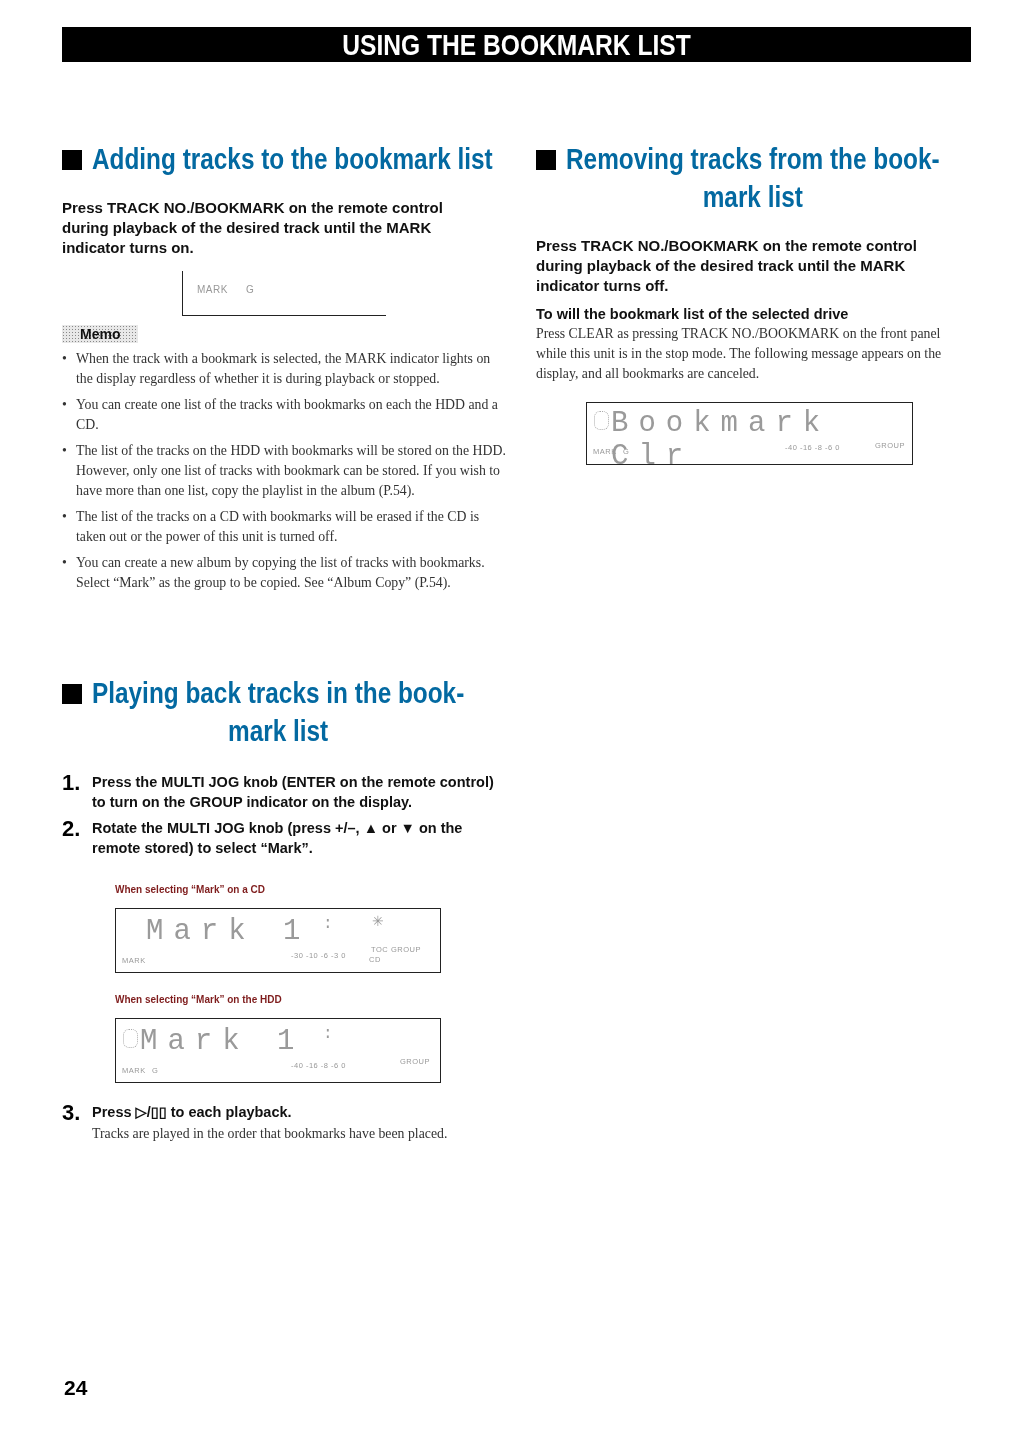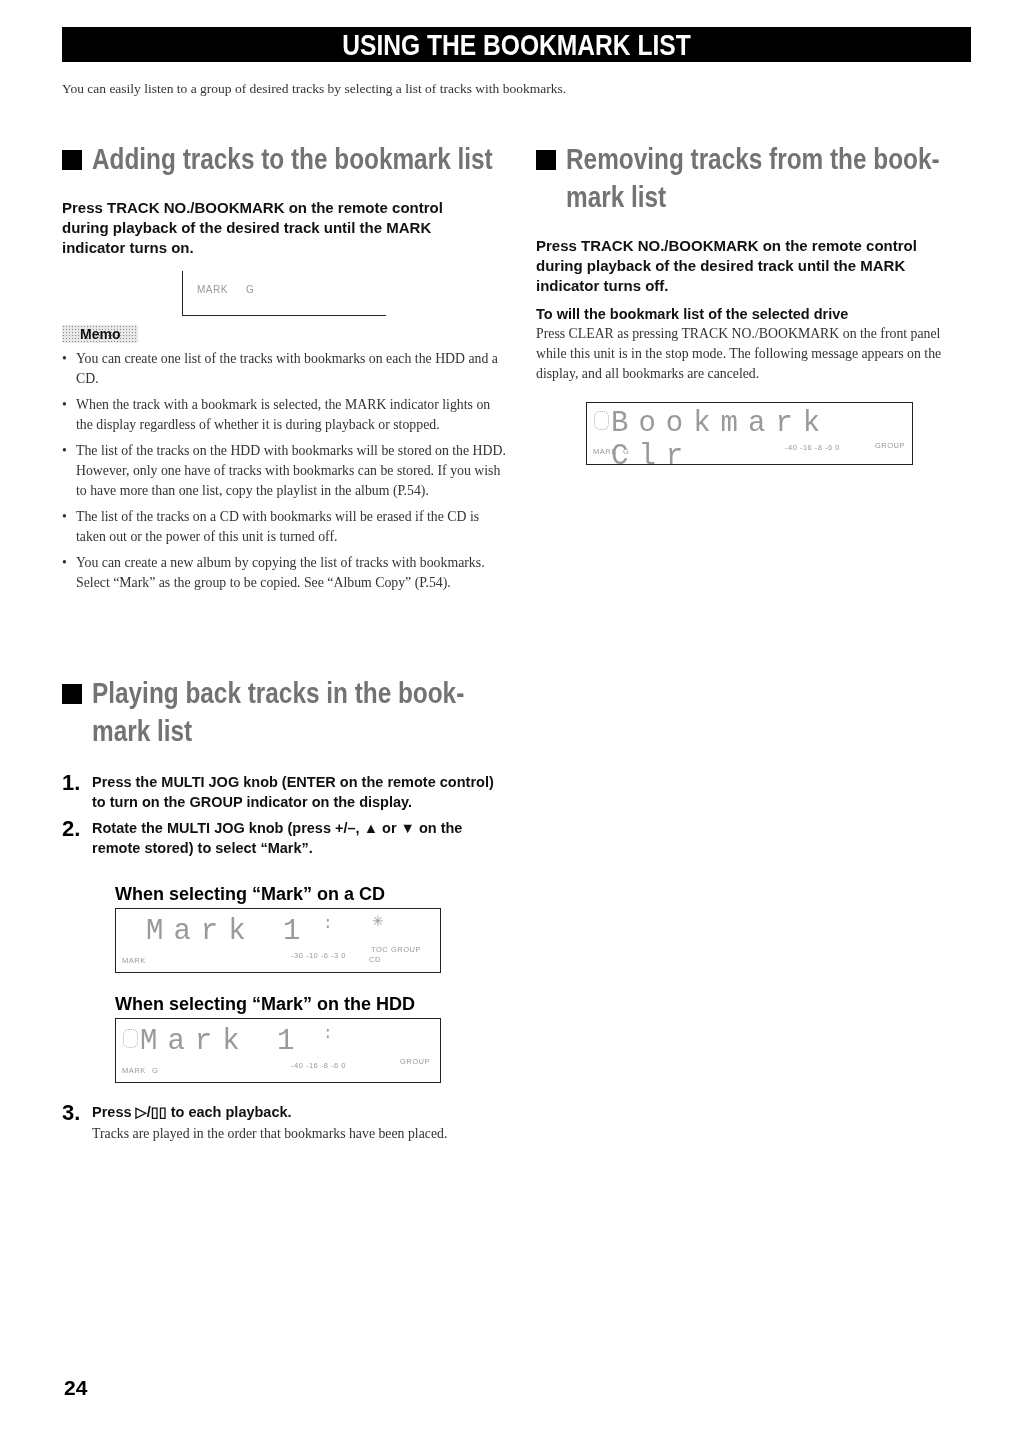--- a/index.html
+++ b/index.html
@@ -19,22 +19,22 @@
     position: absolute; left: 62px; top: 81px; width: 900px;
     font-family: "Liberation Serif", serif; font-size: 13.5px; color: #333;
   }
 
   .col { position: absolute; }
   .col-left { left: 62px; width: 448px; }
   .col-right { left: 536px; width: 440px; }
 
   .section-heading {
     font-family: "Liberation Sans", sans-serif; font-weight: bold;
-    font-size: 29px; line-height: 38px; color: #737373;
-    display: flex; align-items: flex-start;
+    font-size: 29px; line-height: 38px; color: #0369a1;
+    display: flex; align-items: flex-start; text-align: center;
   }
   .section-heading .sq {
     width: 20px; height: 20px; background: #000; margin-top: 10px; margin-right: 10px; flex: 0 0 20px;
   }
   .section-heading .txt { display: inline-block; transform: scaleX(0.84); transform-origin: left center; white-space: nowrap; }
   .section-heading .txt2 { display: block; transform: scaleX(0.84); transform-origin: left center; white-space: nowrap; }
 
   .instr {
     font-family: "Liberation Sans", sans-serif; font-weight: bold;
     font-size: 15px; line-height: 20px; color: #111;
@@ -61,21 +61,21 @@
   .memo-list li::before { content: "•"; position: absolute; left: 0; top: 0; }
 
   .step {
     display: flex; align-items: flex-start; margin-top: 6px;
   }
   .step-num {
     font-family: "Liberation Sans", sans-serif; font-weight: bold; font-size: 22px; line-height: 22px;
     width: 30px; flex: 0 0 30px; color: #000;
   }
   .step-text { font-family: "Liberation Sans", sans-serif; font-weight: bold; font-size: 14.5px; line-height: 20px; color: #111; }
-  .caption { font-family: "Liberation Sans", sans-serif; font-weight: bold; font-size: 18px; color: #000000; }
+  .caption { font-family: "Liberation Sans", sans-serif; font-weight: bold; font-size: 10px; color: #7f1d1d; }
 
   
   .lcd {
     position: absolute; border: 1.5px solid #222; background: #fff;
     font-family: "Liberation Mono", monospace; color: #bbb;
   }
   .lcd-main { position: absolute; font-size: 29px; letter-spacing: 10px; color: #9a9a9a; }
   .lcd-small { position: absolute; font-family: "Liberation Sans", sans-serif; font-size: 7.5px; color: #999; letter-spacing: 0.5px; }
   .disc-icon {
     position: absolute; width: 13px; height: 17px; border: 1px dotted #aaa; border-radius: 6px;
@@ -93,41 +93,40 @@
 </style>
 </head>
 <body>
 
 <div class="page">
 
   <div class="title-bar">
     <span>USING THE BOOKMARK LIST</span>
   </div>
 
-  <div class="intro">You can easily listen to a group of desired tracks by selecting a list of tracks with bookmarks.</div>
 
   <div class="col col-left" style="top:140px;">
     <div class="section-heading">
       <div class="sq"></div>
       <span class="txt">Adding tracks to the bookmark list</span>
     </div>
     <div class="instr" style="margin-top:20px; width:420px;">Press TRACK NO./BOOKMARK on the remote control during playback of the desired track until the MARK indicator turns on.</div>
   </div>
 
   <div class="mark-indicator">
     <span class="lcd-small" style="left:14px; top:13px; font-size:10px;">MARK</span>
     <span class="lcd-small" style="left:63px; top:13px; font-size:10px;">G</span>
   </div>
 
   <div class="col col-left" style="top:325px;">
     <span class="memo-badge">Memo</span>
     <ul class="memo-list">
+      <li>When the track with a bookmark is selected, the MARK indicator lights on the display regardless of whether it is during playback or stopped.</li>
       <li>You can create one list of the tracks with bookmarks on each the HDD and a CD.</li>
-      <li>When the track with a bookmark is selected, the MARK indicator lights on the display regardless of whether it is during playback or stopped.</li>
-      <li>The list of the tracks on the HDD with bookmarks will be stored on the HDD. However, only one have of tracks with bookmarks can be stored. If you wish to have more than one list, copy the playlist in the album (P.54).</li>
+      <li>The list of the tracks on the HDD with bookmarks will be stored on the HDD. However, only one list of tracks with bookmark can be stored. If you wish to have more than one list, copy the playlist in the album (P.54).</li>
       <li>The list of the tracks on a CD with bookmarks will be erased if the CD is taken out or the power of this unit is turned off.</li>
       <li>You can create a new album by copying the list of tracks with bookmarks. Select “Mark” as the group to be copied. See “Album Copy” (P.54).</li>
     </ul>
   </div>
 
   <div class="col col-right" style="top:140px;">
     <div class="section-heading">
       <div class="sq"></div>
       <div>
         <span class="txt2">Removing tracks from the book-</span>

